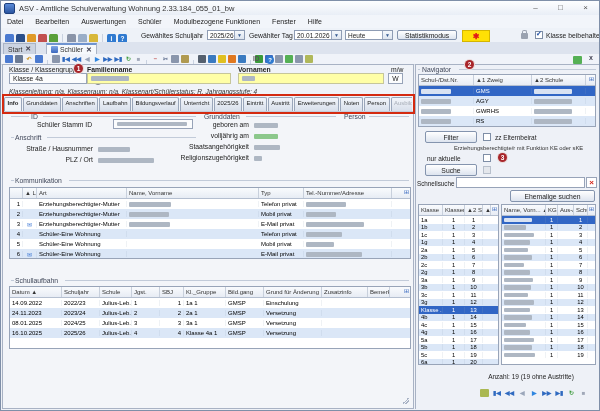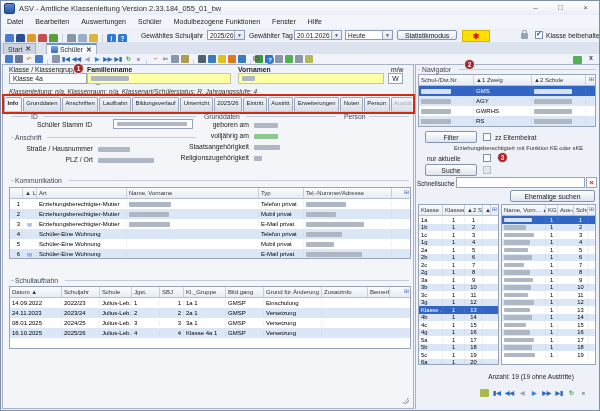--- a/index.html
+++ b/index.html
@@ -96,21 +96,21 @@
   .anzahl{position:absolute;font-size:6.5px;color:#222;text-align:center;}
   .navico-row{position:absolute;display:flex;gap:2px;align-items:center;}
 </style>
 </head>
 <body>
 
 <div class="win">
 
   <div class="titlebar">
     <span class="appico"></span>
-    <span class="title">ASV - Amtliche Klassenleitung Version 2.33.184_055_01_bw</span>
+    <span class="title">ASV - Amtliche Schulverwaltung Wohnung 2.33.184_055_01_bw</span>
   </div>
   <span class="winbtn" style="right:55px;">–</span>
   <span class="winbtn" style="right:30px;">□</span>
   <span class="winbtn" style="right:5px;">×</span>
 
   <div class="menubar" id="menubar">
       <span class="menu-item">Datei</span>
       <span class="menu-item">Bearbeiten</span>
       <span class="menu-item">Auswertungen</span>
       <span class="menu-item">Schüler</span>

